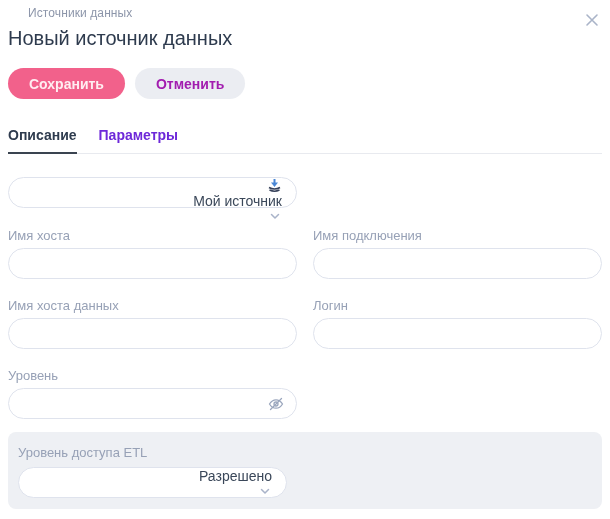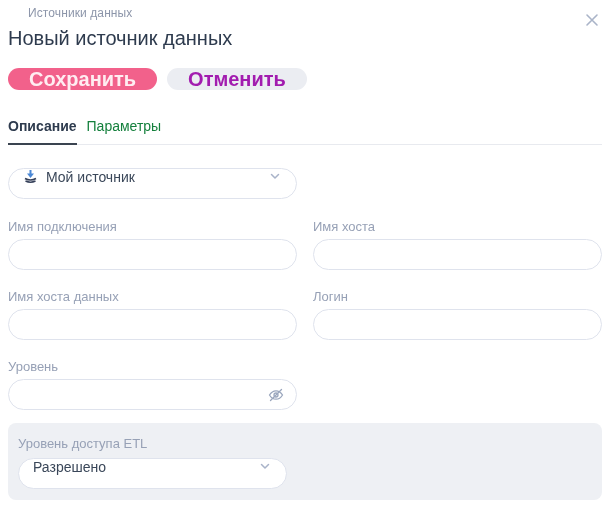--- a/index.html
+++ b/index.html
@@ -34,55 +34,55 @@
     cursor: pointer;
     display: flex;
     align-items: center;
     justify-content: center;
     background: none;
     border: none;
   }
 
   .actions { margin-top: 18px; display: flex; gap: 10px; }
   .btn {
-    height: 22px;
+    height: 31px;
     border: none;
     border-radius: 16px;
     padding: 0 21px;
     font-family: "Liberation Sans", sans-serif;
-    font-size: 20px;
+    font-size: 14px;
     font-weight: 600;
     cursor: pointer;
     display: inline-flex;
     align-items: center;
   }
   .btn-save { background: #f2618b; color: #ffedf1; }
   .btn-cancel { background: #ebedf2; color: #a21caf; }
 
   .tabs {
     margin-top: 28px;
     display: flex;
-    gap: 10px;
+    gap: 22px;
     border-bottom: 1px solid #e8eaef;
   }
   .tab {
     font-size: 14px;
     padding-bottom: 10px;
     cursor: pointer;
     position: relative;
   }
   .tab.active { color: #2e3b4e; font-weight: 700; }
   .tab.active::after {
     content: "";
     position: absolute;
     left: 0; right: 0; bottom: -1px;
     height: 2px;
     background: #3a4450;
   }
-  .tab.inactive { color: #15803d; font-weight: 400; }
+  .tab.inactive { color: #6d28d9; font-weight: 700; }
 
   .form { margin-top: 23px; }
   .field-label {
     font-size: 13px;
     color: #97a1b6;
     margin-bottom: 5px;
     display: block;
   }
   .control {
     height: 31px;
@@ -91,24 +91,24 @@
     border-radius: 16px;
     background: #fff;
     font-family: "Liberation Sans", sans-serif;
     font-size: 14px;
     color: #3a4759;
     padding: 0 14px;
     outline: none;
   }
   .select {
     display: flex;
-    align-items: flex-start;
-    gap: 8px;
+    align-items: flex-end;
     cursor: pointer;
     user-select: none;
+    flex-direction: column;
   }
   .select .value { flex: 1; color: #3a4759; }
   .type-field { width: 289px; }
 
   .grid {
     display: grid;
     grid-template-columns: 1fr 1fr;
     column-gap: 16px;
     row-gap: 19px;
     margin-top: 20px;
@@ -182,28 +182,28 @@
           <svg width="14" height="14" viewBox="0 0 14 14">
             <path d="M3.5 5.5 L7 9 L10.5 5.5" stroke="#a9b3c9" stroke-width="1.5" fill="none" stroke-linecap="round" stroke-linejoin="round"></path>
           </svg>
         </span>
       </div>
     </div>
 
     <div class="grid">
 
       <div>
+        <label class="field-label">Имя хоста</label>
+        <div class="input-wrap">
+          <input class="control" type="text" style="">
+        </div>
+      </div>
+
+      <div>
         <label class="field-label">Имя подключения</label>
-        <div class="input-wrap">
-          <input class="control" type="text" style="">
-        </div>
-      </div>
-
-      <div>
-        <label class="field-label">Имя хоста</label>
         <div class="input-wrap">
           <input class="control" type="text" style="">
         </div>
       </div>
 
       <div>
         <label class="field-label">Имя хоста данных</label>
         <div class="input-wrap">
           <input class="control" type="text" style="">
         </div>

